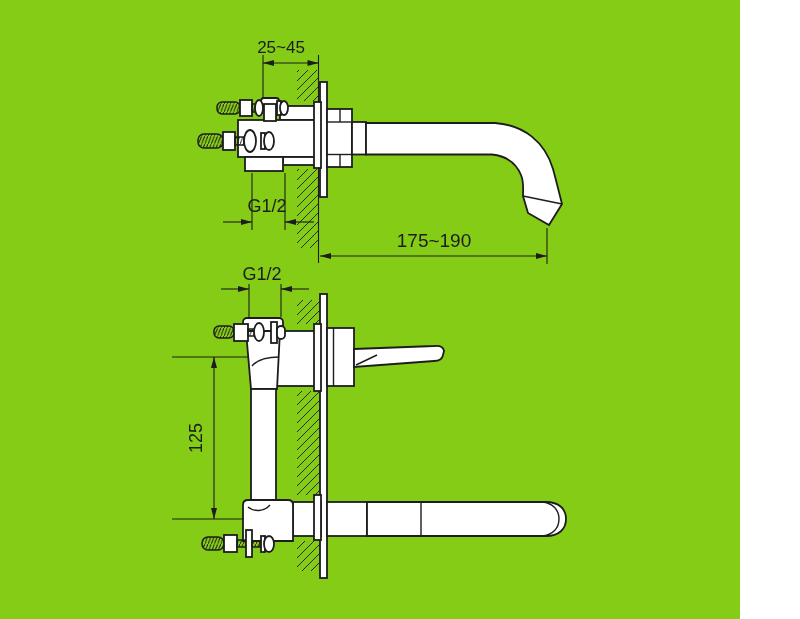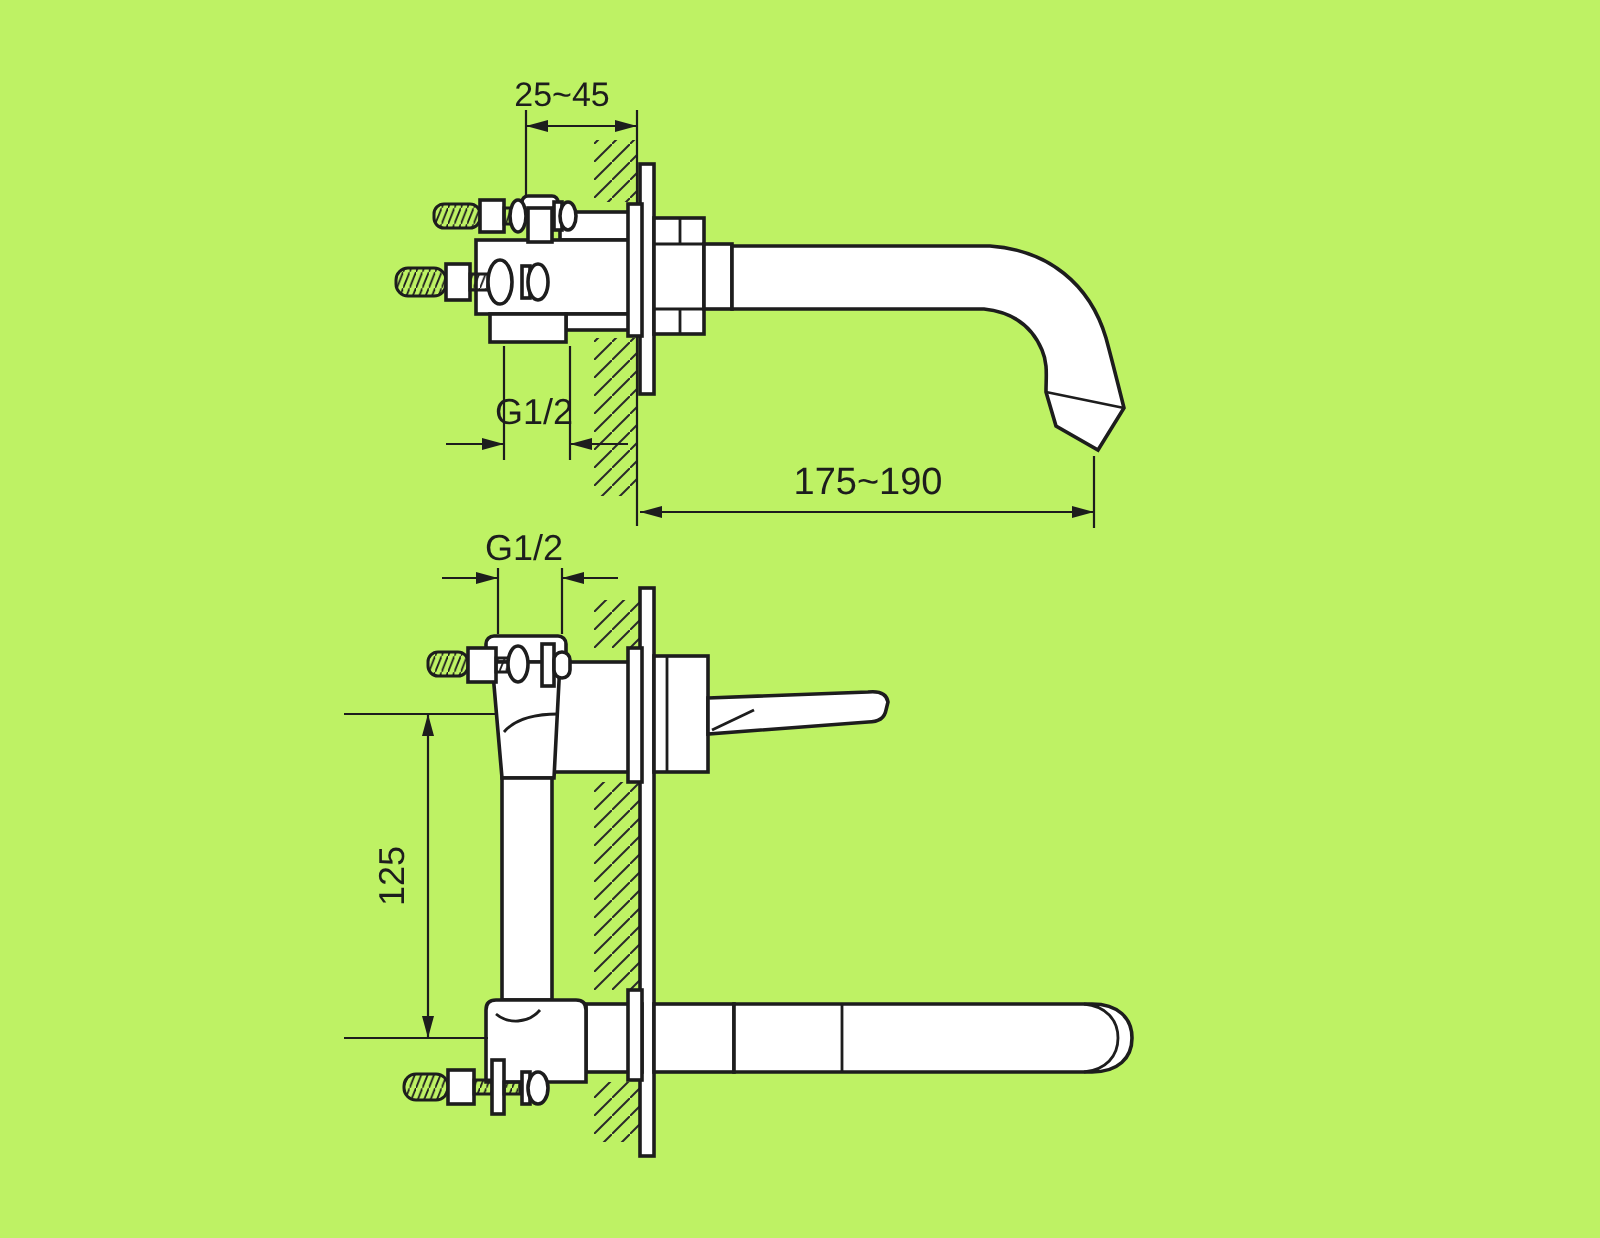--- a/index.html
+++ b/index.html
@@ -2,23 +2,23 @@
 <html><head>
 <meta charset="utf-8">
 <style>
   html, body {
     margin: 0;
     padding: 0;
     background: #ffffff;
   }
   .stage {
     position: relative;
-    width: 800px;
+    width: 740px;
     height: 619px;
-    background: #bef264;
+    background: #84cc16;
     overflow: hidden;
   }
   svg { display: block; }
   .outline {
     fill: #ffffff;
     stroke: #1d1d1d;
     stroke-width: 1.8;
     stroke-linejoin: miter;
   }
   .thin {

